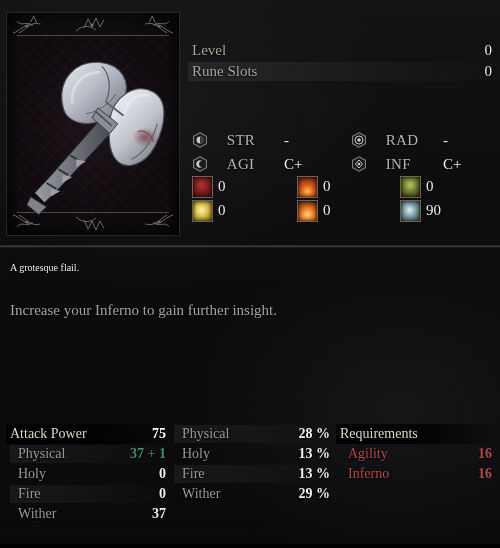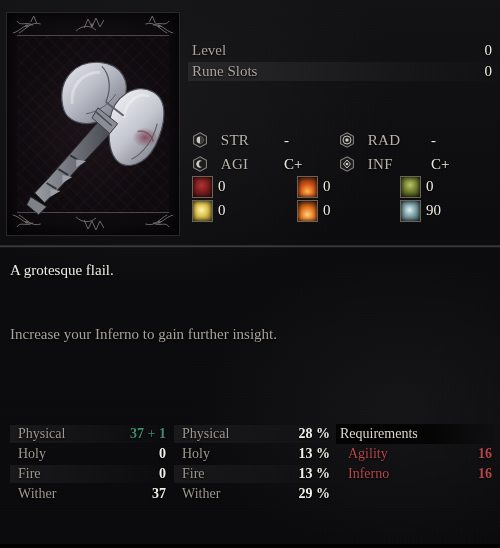--- a/index.html
+++ b/index.html
@@ -114,24 +114,24 @@
   .scrow { position: relative; height: 24px; }
   .scell {
     position: absolute;
     top: 0;
     height: 24px;
     line-height: 24px;
     font-size: 15px;
     white-space: nowrap;
   }
   .scell.c0 { left: 0; }
-  .scell.c1 { left: 147px; }
+  .scell.c1 { left: 159px; }
   .scell .lbl {
     color: #b9b4ab;
-    margin-left: 9px;
+    margin-left: 15px;
     text-shadow: 0 1px 2px #000;
     letter-spacing: 0.3px;
   }
   .scell .grade {
     position: absolute;
     top: 0;
     left: 92px;
     color: #f0ece4;
     font-size: 15px;
     text-shadow: 0 1px 2px #000;
@@ -195,26 +195,26 @@
   #divider-top { top: 245px; }
 
   
   #description {
     position: absolute;
     left: 10px;
     top: 262px;
     width: 470px;
   }
   #desc-title {
-    font-size: 15px;
+    font-size: 10px;
     color: #efece4;
     text-shadow: 0 1px 2px #000;
   }
   #desc-body {
-    margin-top: 47px;
+    margin-top: 29px;
     font-size: 15px;
     color: #a7a29a;
     text-shadow: 0 1px 2px #000;
   }
 
   
   #panels {
     position: absolute;
     left: 0;
     top: 424px;
@@ -471,20 +471,24 @@
   <div class="divider" id="divider-top"></div>
 
   <div id="description">
     <div id="desc-title">A grotesque flail.</div>
     <div id="desc-body">Increase your Inferno to gain further insight.</div>
   </div>
 
   <div id="panels">
 
     <div class="panel p0">
+      <div class="panel-head">
+        <span class="ht">Attack Power</span>
+        <span class="hv">75</span>
+      </div>
       <div class="prow shaded">
         <span class="pk">Physical</span>
         <span class="pv"><span class="base">37</span> <span class="plus">+</span> <span class="bonus">1</span></span>
       </div>
       <div class="prow">
         <span class="pk">Holy</span>
         <span class="pv">0</span>
       </div>
       <div class="prow shaded">
         <span class="pk">Fire</span>

